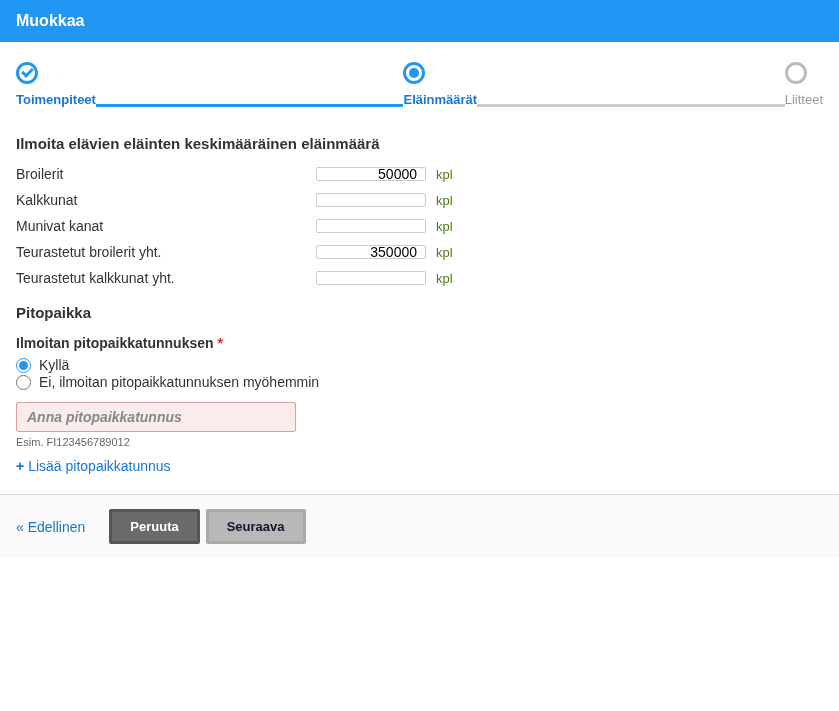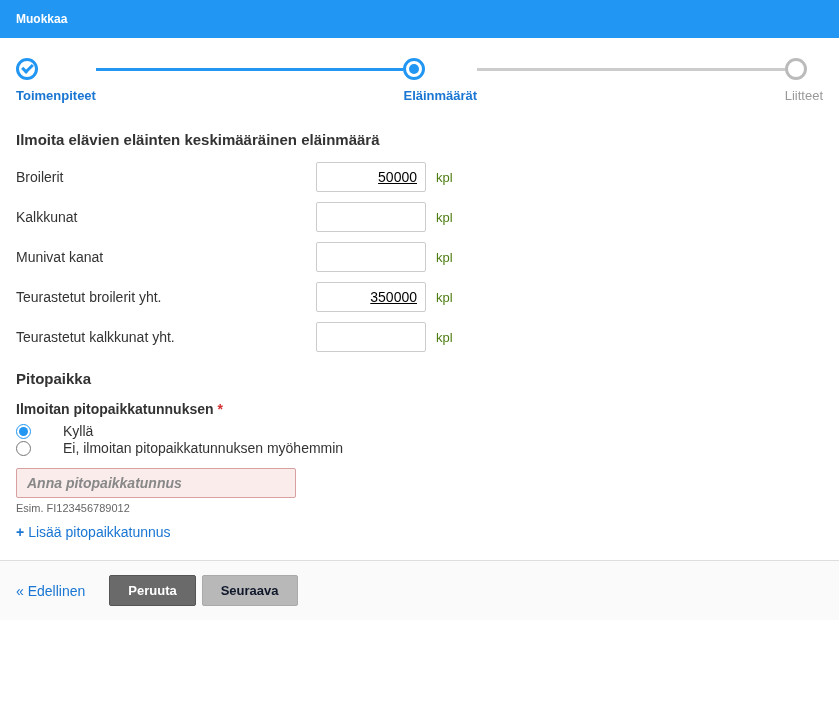--- a/index.html
+++ b/index.html
@@ -1,48 +1,48 @@
 <!DOCTYPE html>
 <html><head>
 <meta charset="utf-8">
 <style>
   * { box-sizing: border-box; margin: 0; padding: 0; }
   body { font-family: Arial, Helvetica, sans-serif; font-size: 14px; color: #333; background: #fff; width: 839px; }
-  .header { background: #2196F3; color: #fff; padding: 12px 16px; font-weight: bold; font-size: 12px; }
+  .header { background: #2196F3; color: #fff; padding: 12px 16px; font-weight: bold; font-size: 16px; }
   .content { padding: 20px 16px 0 16px; }
-  .stepper { display: flex; align-items: flex-start; margin-bottom: 28px; position: relative; }
+  .stepper { display: flex; align-items: flex-end; margin-bottom: 28px; position: relative; }
   .step { display: flex; flex-direction: column; align-items: flex-start; position: relative; }
   .step-circle { width: 22px; height: 22px; border-radius: 50%; border: 3px solid #2196F3; background: #fff; display: flex; align-items: center; justify-content: center; position: relative; z-index: 2; }
   .step-circle.done::after { content: ""; width: 8px; height: 4px; border-left: 3px solid #2196F3; border-bottom: 3px solid #2196F3; transform: rotate(-45deg); margin-top: -3px; }
   .step-circle.active::after { content: ""; width: 10px; height: 10px; background: #2196F3; border-radius: 50%; }
   .step-circle.pending { border-color: #bbb; }
   .step-label { margin-top: 8px; font-size: 13px; }
   .step-label.active, .step-label.done { color: #1976D2; font-weight: 600; }
   .step-label.pending { color: #999; }
   .step-line { flex: 1; height: 3px; margin-top: 10px; }
   .step-line.done { background: #2196F3; }
   .step-line.pending { background: #ccc; }
   h3.section { font-size: 15px; font-weight: bold; margin: 18px 0 14px 0; }
   .field-row { display: flex; align-items: center; margin-bottom: 10px; }
   .field-label { width: 300px; font-size: 14px; }
-  .field-input { width: 110px; height: 30px; border: 1px solid #ccc; border-radius: 2px; padding: 4px 8px; text-align: right; font-size: 14px; text-decoration: underline; }
+  .field-input { width: 110px; height: 14px; border: 1px solid #ccc; border-radius: 2px; padding: 4px 8px; text-align: right; font-size: 14px; }
   .unit { margin-left: 10px; color: #4d7c0f; font-size: 13px; }
   .req { color: #d32f2f; }
   .radio-group { margin: 6px 0 12px 0; }
-  .radio-row { display: flex; align-items: flex-end; margin: 1px 0; font-size: 14px; gap: 24px; }
+  .radio-row { display: flex; align-items: flex-end; margin: 1px 0; font-size: 14px; }
   .radio-row input { margin-right: 8px; accent-color: #2196F3; width: 15px; height: 15px; }
   .id-input { width: 280px; height: 30px; border: 1px solid #d9a0a0; background: #fbecec; border-radius: 2px; padding: 4px 10px; font-style: italic; color: #888; font-size: 14px; margin-bottom: 4px; font-weight: bold; }
   .id-input::placeholder { color: #888; }
   .hint { font-size: 11px; color: #666; margin-bottom: 10px; }
   .add-link { color: #1976D2; font-size: 14px; cursor: pointer; display: inline-flex; align-items: center; margin-bottom: 20px; }
   .add-link .plus { font-weight: bold; margin-right: 4px; }
   .footer { border-top: 1px solid #ddd; background: #fafafa; padding: 14px 16px; display: flex; align-items: center; }
   .footer-left { flex: 1; font-size: 13px; }
   .prev-link { color: #1976D2; font-size: 14px; cursor: pointer; margin-right: 18px; }
-  .btn { padding: 7px 18px; border: 1px solid #22c55e; border-radius: 2px; font-size: 13px; font-weight: bold; cursor: pointer; margin-left: 6px; }
+  .btn { padding: 7px 18px; border: 3px solid #22c55e; border-radius: 2px; font-size: 13px; font-weight: bold; cursor: pointer; margin-left: 6px; }
   .btn-cancel { background: #6a6a6a; color: #fff; border-color: #555; }
   .btn-next { background: #b8b8b8; color: #0f172a; border-color: #aaa; }
   .question-label { font-weight: bold; font-size: 14px; margin-bottom: 6px; }
 </style>
 </head>
 <body>
 
 <div class="header">
   <span>Muokkaa</span>
 </div>

